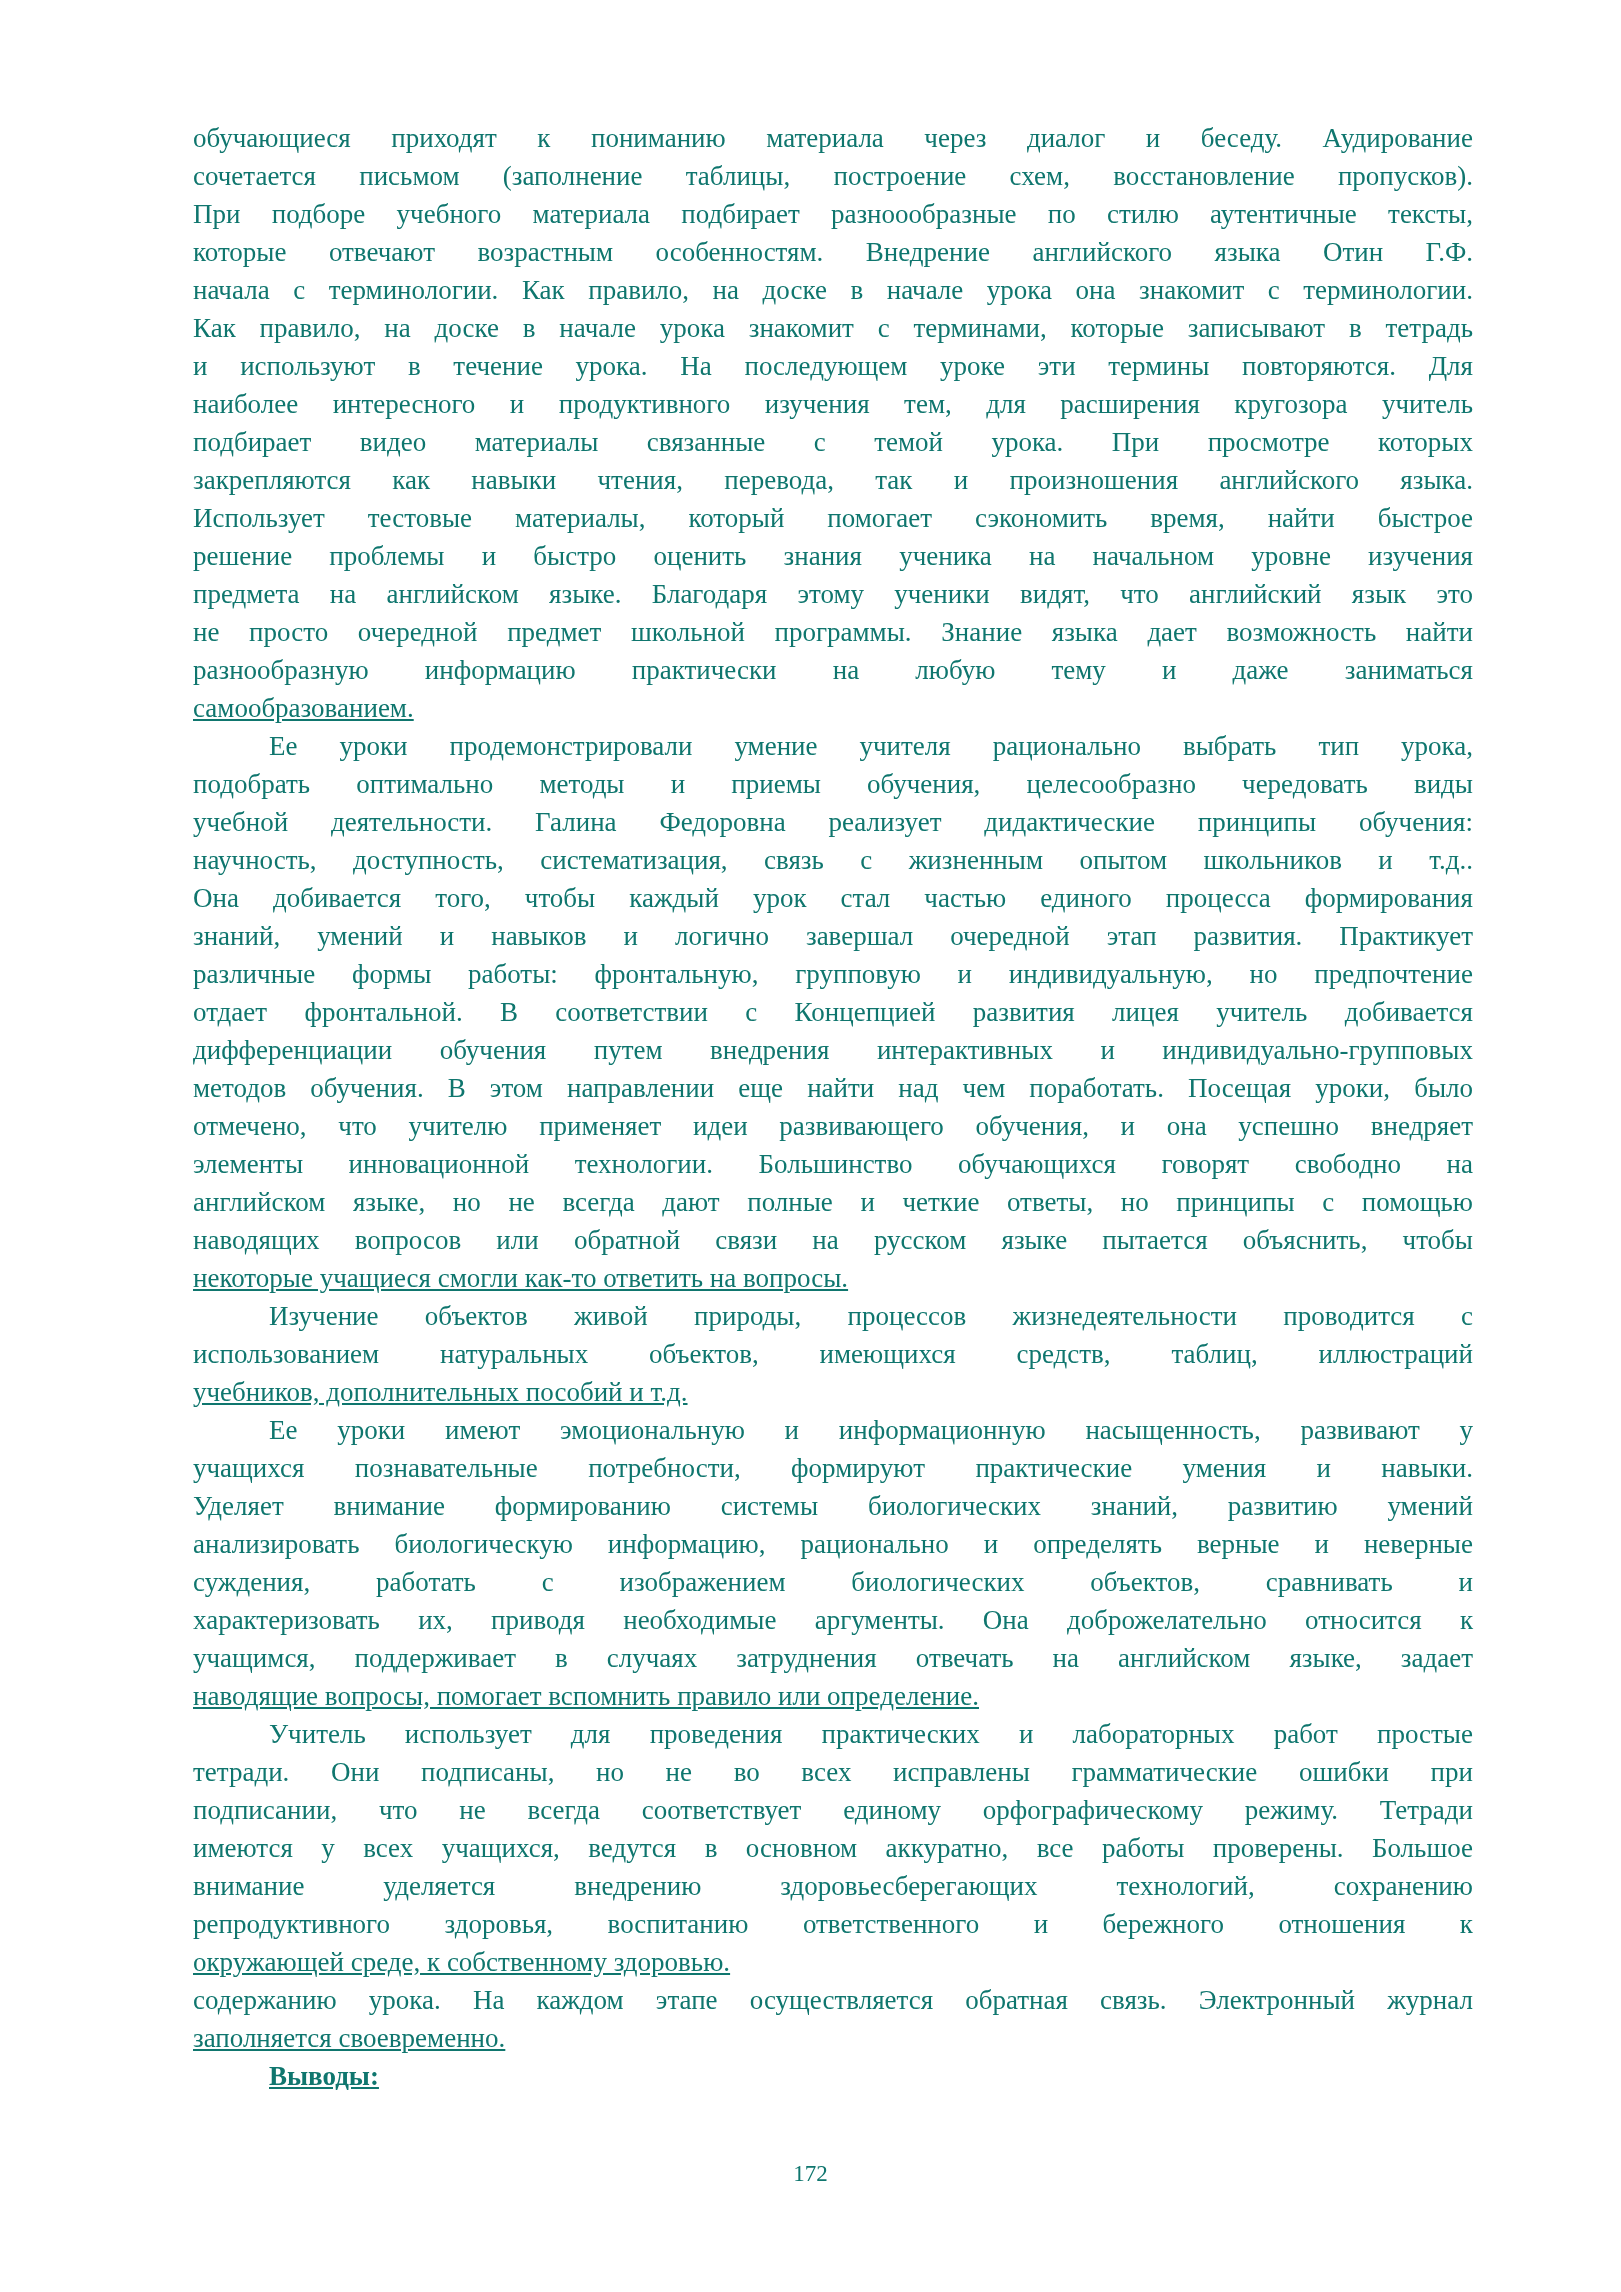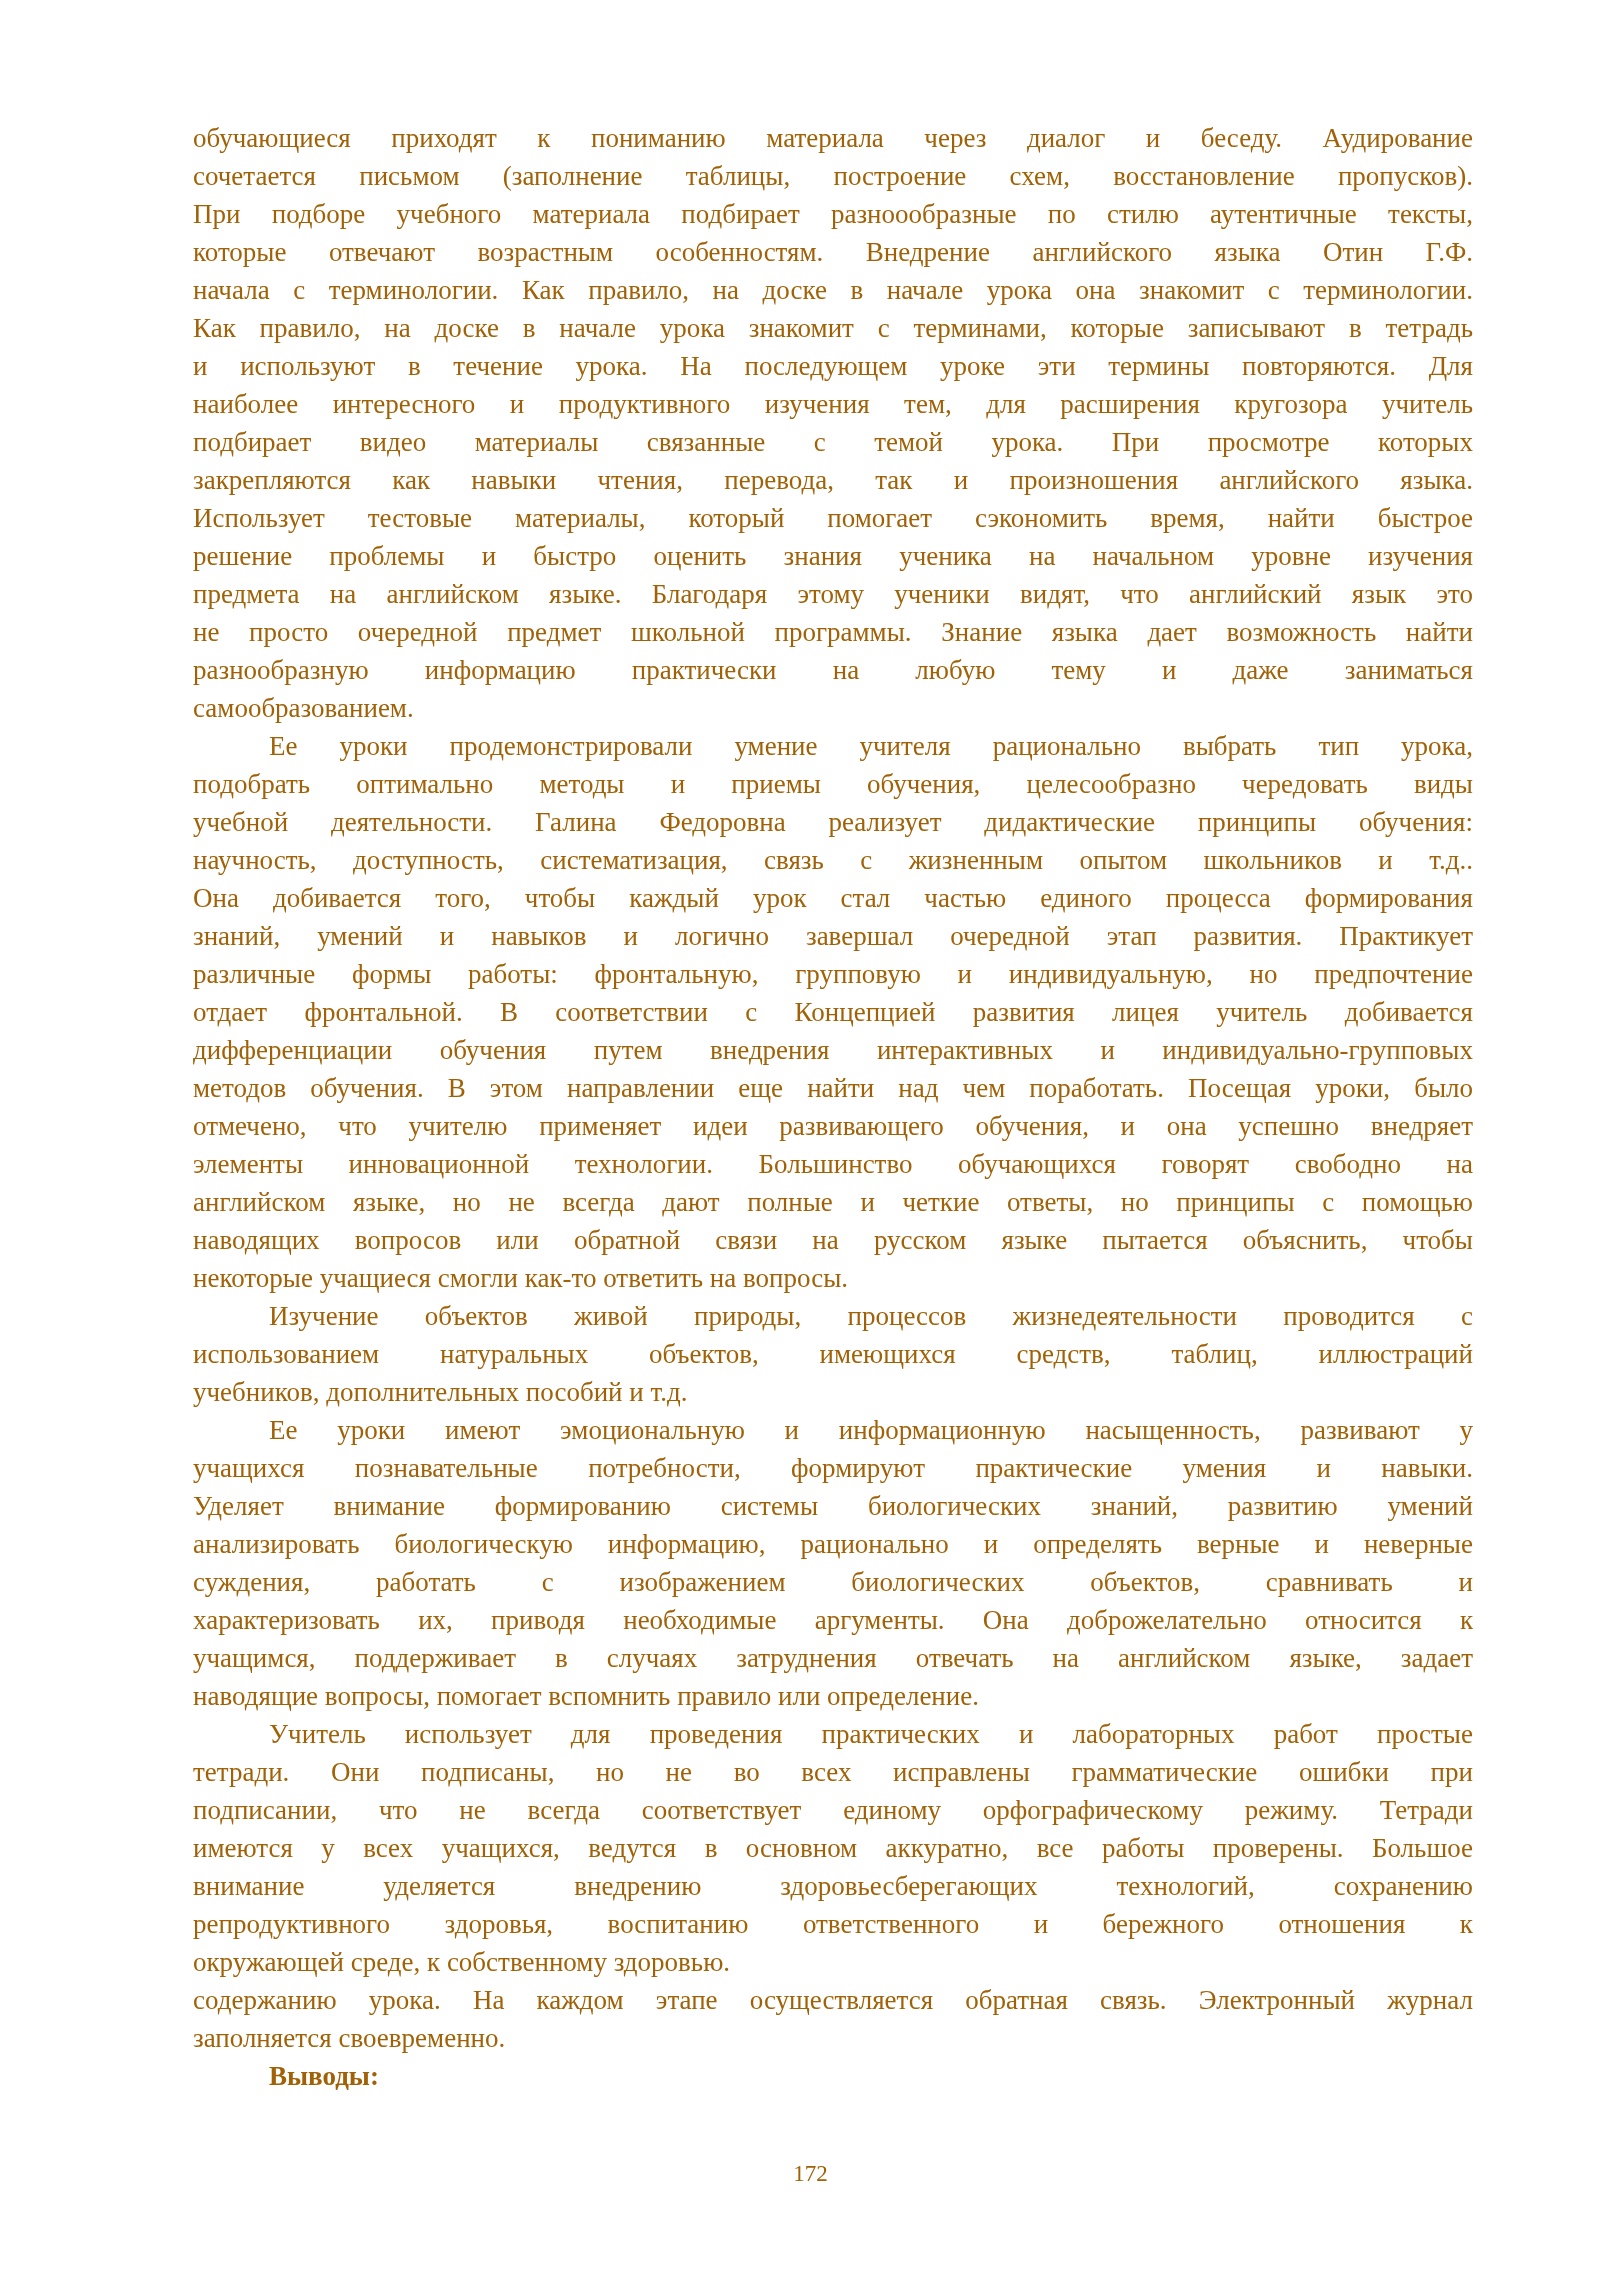--- a/index.html
+++ b/index.html
@@ -1,31 +1,31 @@
 <!DOCTYPE html>
 <html><head>
   <meta charset="utf-8">
   <style>
     html, body { margin: 0; padding: 0; background: #ffffff; }
     body { width: 1621px; height: 2293px; position: relative; overflow: hidden; }
     .page {
       position: absolute; left: 0; top: 0; width: 1621px; height: 2293px;
-      background: #ffffff; color: #a16207;
+      background: #ffffff; color: #0f766e;
       font-family: "Liberation Serif", "DejaVu Serif", serif;
     }
     .body-text {
       position: absolute; left: 193px; top: 119px; width: 1280px;
       font-size: 27px; line-height: 38px;
     }
     .line {
       display: block; white-space: nowrap; height: 38px;
       text-align: justify; text-align-last: justify;
       letter-spacing: 0;
     }
-    .line.last { text-align: left; text-align-last: left; }
+    .line.last { text-align: left; text-align-last: left; text-decoration: underline; }
     .line.indent { padding-left: 76px; text-align: right; }
     .line.heading { font-weight: bold; text-align-last: left; }
     .page-number {
       position: absolute; left: 0; width: 1621px; top: 2161px;
       text-align: center; font-size: 23px;
     }
   </style>
 </head>
 <body>
 

